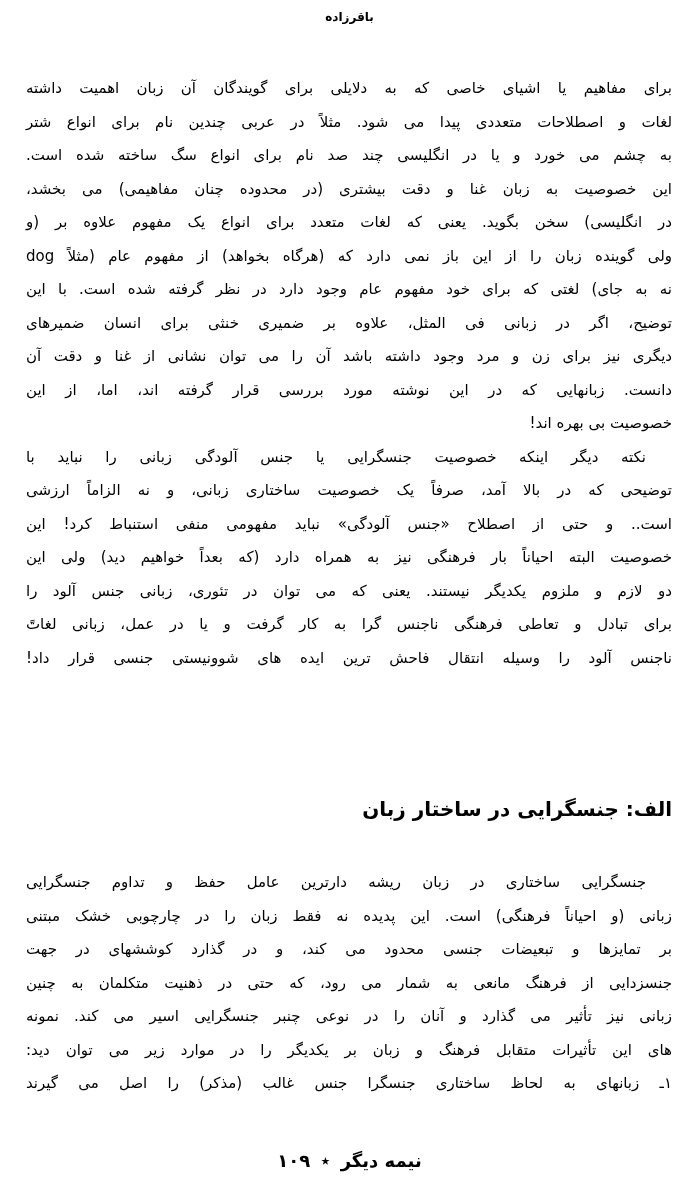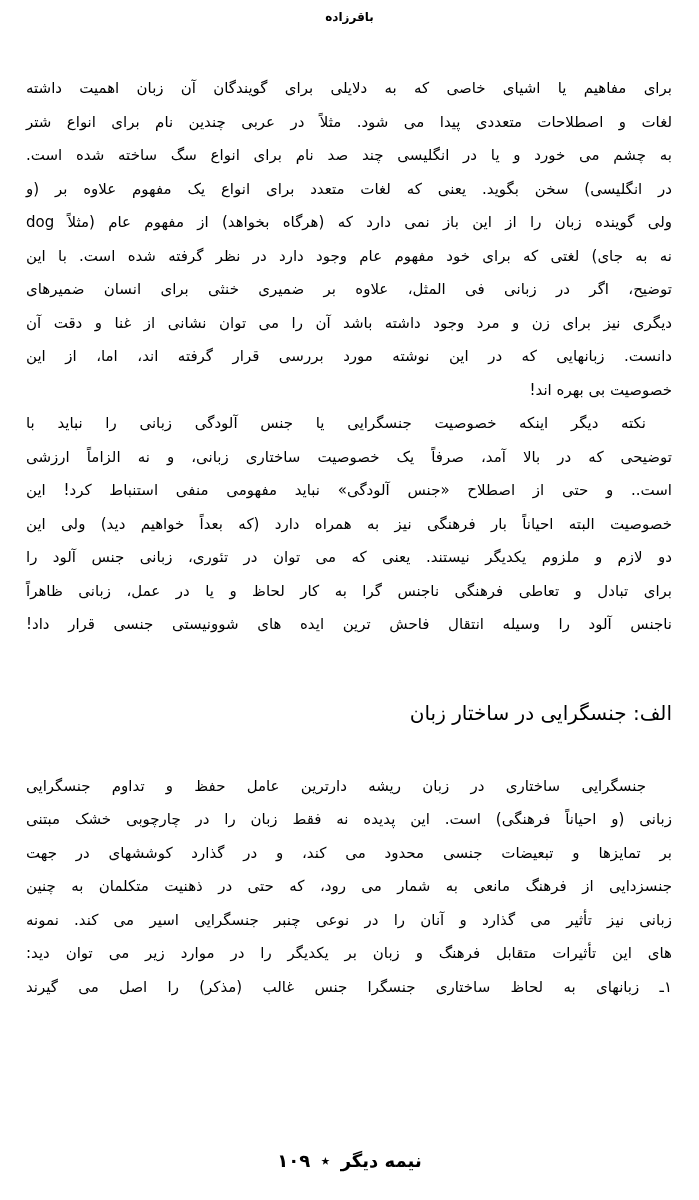--- a/index.html
+++ b/index.html
@@ -41,25 +41,25 @@
     white-space: normal;
   }
   .line.endline {
     text-align-last: right;
     -moz-text-align-last: right;
   }
   .para.indent .line:first-child {
     padding-right: 26px;
   }
   .section-heading {
-    margin-top: 56px;
+    margin-top: 119px;
     margin-bottom: 42px;
     text-align: right;
     font-size: 20px;
-    font-weight: normal;
+    font-weight: bold;
     line-height: 30px;
   }
   .page-footer {
     position: absolute;
     top: 1150px;
     left: 0; right: 0;
     text-align: center;
     font-size: 18px;
     font-weight: bold;
   }
@@ -70,35 +70,36 @@
 
 <div class="page">
 
   <div class="running-head">باقرزاده</div>
 
   <div class="body-text">
       <div class="para">
         <div class="line">برای مفاهیم یا اشیای خاصی که به دلایلی برای گویندگان آن زبان اهمیت داشته</div>
         <div class="line">لغات و اصطلاحات متعددی پیدا می شود. مثلاً در عربی چندین نام برای انواع شتر</div>
         <div class="line">به چشم می خورد و یا در انگلیسی چند صد نام برای انواع سگ ساخته شده است.</div>
+        <div class="line">این خصوصیت به زبان غنا و دقت بیشتری (در محدوده چنان مفاهیمی) می بخشد،</div>
         <div class="line">در انگلیسی) سخن بگوید. یعنی که لغات متعدد برای انواع یک مفهوم علاوه بر (و</div>
         <div class="line">ولی گوینده زبان را از این باز نمی دارد که (هرگاه بخواهد) از مفهوم عام (مثلاً dog</div>
         <div class="line">نه به جای) لغتی که برای خود مفهوم عام وجود دارد در نظر گرفته شده است. با این</div>
         <div class="line">توضیح، اگر در زبانی فی المثل، علاوه بر ضمیری خنثی برای انسان ضمیرهای</div>
         <div class="line">دیگری نیز برای زن و مرد وجود داشته باشد آن را می توان نشانی از غنا و دقت آن</div>
         <div class="line">دانست. زبانهایی که در این نوشته مورد بررسی قرار گرفته اند، اما، از این</div>
         <div class="line endline">خصوصیت بی بهره اند!</div>
       </div>
       <div class="para indent">
         <div class="line">نکته دیگر اینکه خصوصیت جنسگرایی یا جنس آلودگی زبانی را نباید با</div>
         <div class="line">توضیحی که در بالا آمد، صرفاً یک خصوصیت ساختاری زبانی، و نه الزاماً ارزشی</div>
         <div class="line">است.. و حتی از اصطلاح «جنس آلودگی» نباید مفهومی منفی استنباط کرد! این</div>
         <div class="line">خصوصیت البته احیاناً بار فرهنگی نیز به همراه دارد (که بعداً خواهیم دید) ولی این</div>
         <div class="line">دو لازم و ملزوم یکدیگر نیستند. یعنی که می توان در تئوری، زبانی جنس آلود را</div>
-        <div class="line">برای تبادل و تعاطی فرهنگی ناجنس گرا به کار لحاظ و یا در عمل، زبانی ظاهراً</div>
+        <div class="line">برای تبادل و تعاطی فرهنگی ناجنس گرا به کار گرفت و یا در عمل، زبانی لغاتً</div>
         <div class="line">ناجنس آلود را وسیله انتقال فاحش ترین ایده های شوونیستی جنسی قرار داد!</div>
       </div>
       <div class="section-heading">الف: جنسگرایی در ساختار زبان</div>
       <div class="para indent">
         <div class="line">جنسگرایی ساختاری در زبان ریشه دارترین عامل حفظ و تداوم جنسگرایی</div>
         <div class="line">زبانی (و احیاناً فرهنگی) است. این پدیده نه فقط زبان را در چارچوبی خشک مبتنی</div>
         <div class="line">بر تمایزها و تبعیضات جنسی محدود می کند، و در گذارد کوششهای در جهت</div>
         <div class="line">جنسزدایی از فرهنگ مانعی به شمار می رود، که حتی در ذهنیت متکلمان به چنین</div>
         <div class="line">زبانی نیز تأثیر می گذارد و آنان را در نوعی چنبر جنسگرایی اسیر می کند. نمونه</div>
         <div class="line">های این تأثیرات متقابل فرهنگ و زبان بر یکدیگر را در موارد زیر می توان دید:</div>

